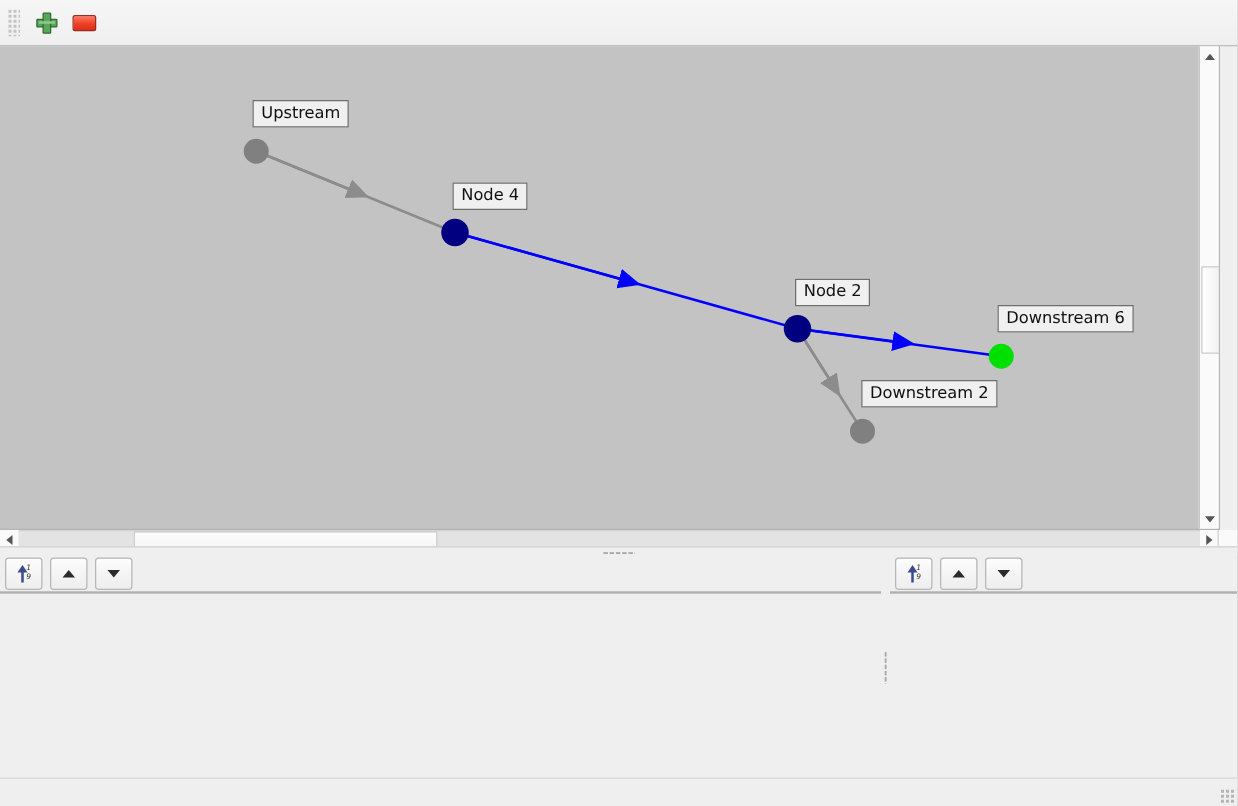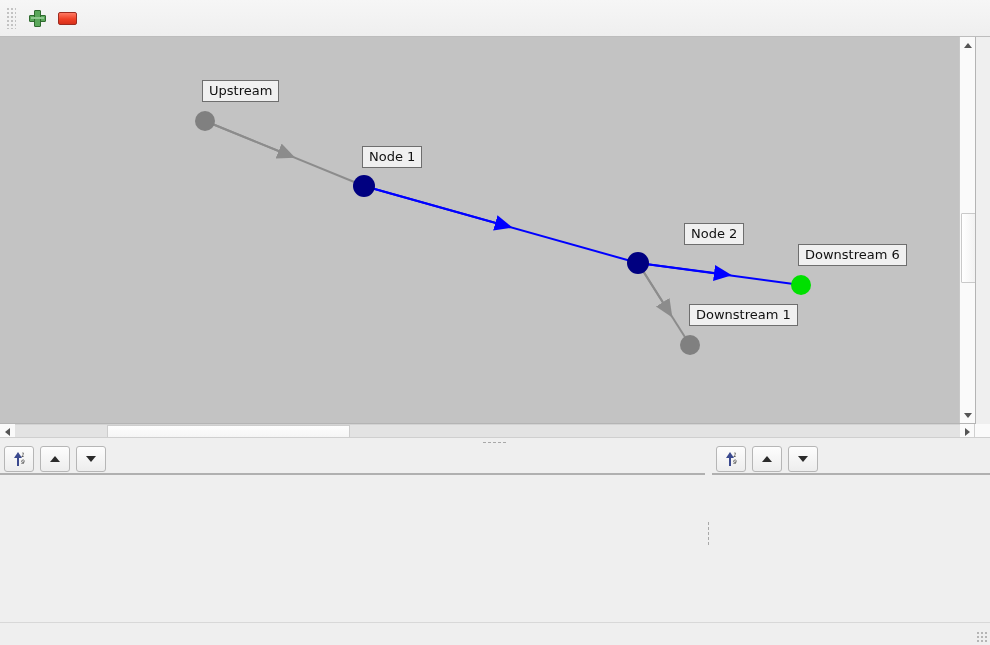--- a/index.html
+++ b/index.html
@@ -149,24 +149,24 @@
         <line x1="638" y1="226" x2="667" y2="272" stroke="#8c8c8c" stroke-width="2" marker-end="url(#ag)"></line>
 
         <circle cx="205" cy="84" r="10" fill="#808080"></circle>
         <circle cx="364" cy="149" r="11" fill="#000080"></circle>
         <circle cx="638" cy="226" r="11" fill="#000080"></circle>
         <circle cx="801" cy="248" r="10" fill="#00e000"></circle>
         <circle cx="690" cy="308" r="10" fill="#808080"></circle>
       </svg>
 
       <div class="nlabel" style="left:202px;top:43px;">Upstream</div>
-      <div class="nlabel" style="left:362px;top:109px;">Node 1</div>
-      <div class="nlabel" style="left:636px;top:186px;margin-left:48px;">Node 2</div>
+      <div class="nlabel" style="left:362px;top:109px;">Node 4</div>
+      <div class="nlabel" style="left:636px;top:186px;">Node 2</div>
       <div class="nlabel" style="left:798px;top:207px;">Downstream 6</div>
-      <div class="nlabel" style="left:689px;top:267px;">Downstream 1</div>
+      <div class="nlabel" style="left:689px;top:267px;">Downstream 2</div>
 
       <div class="vsb">
         <div class="sb-arrow up">
             <span class="tri up"></span>
           </div>
         <div class="track">
             <div class="thumb"></div>
           </div>
         <div class="sb-arrow down">
             <span class="tri down"></span>

